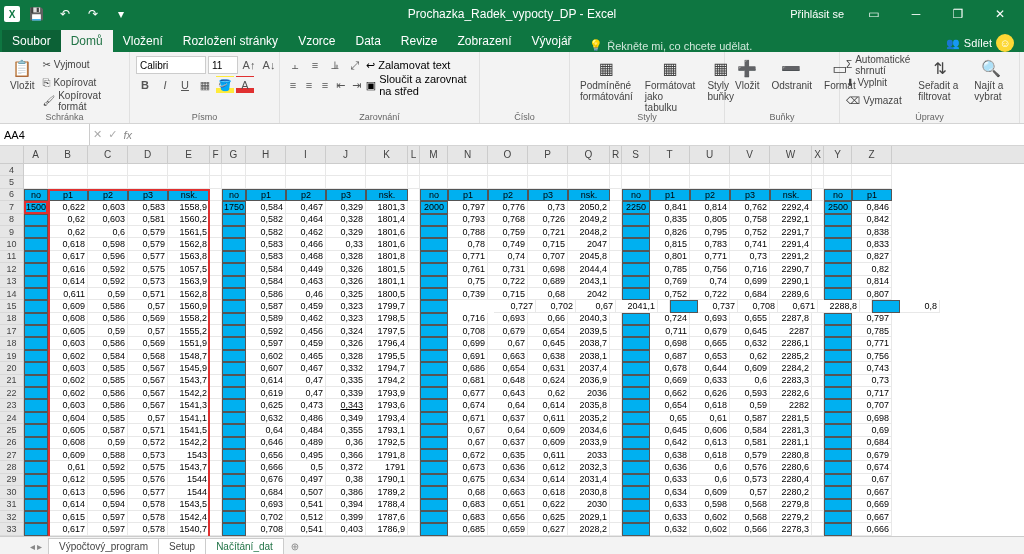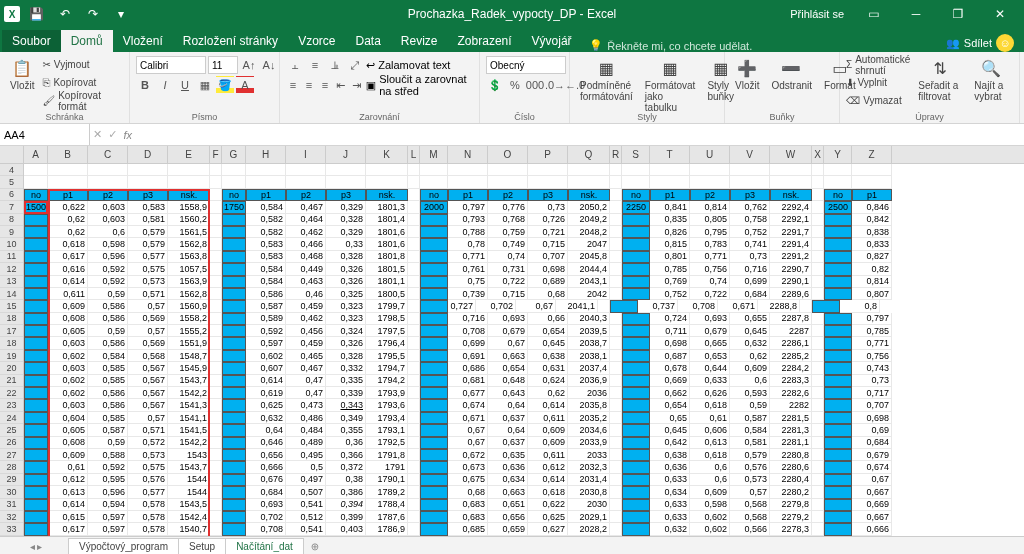--- a/index.html
+++ b/index.html
@@ -166,30 +166,20 @@
         <div class="icon-btn">⇥</div>
         <div class="small-row">
             <span>▣</span>
             <span>Sloučit a zarovnat na střed</span>
           </div>
       </div>
     </div>
     <div class="group-title">Zarovnání</div>
   </div>
   <div class="ribbon-group" style="width:90px">
-    <div class="group-body" style="flex-direction:column;gap:2px">
-      <div class="font-combo" style="width:80px">Obecný</div>
-      <div style="display:flex;gap:2px">
-        <div class="icon-btn">💲</div>
-        <div class="icon-btn">%</div>
-        <div class="icon-btn">000</div>
-        <div class="icon-btn">.0→</div>
-        <div class="icon-btn">←.0</div>
-      </div>
-    </div>
     <div class="group-title">Číslo</div>
   </div>
   <div class="ribbon-group" style="width:155px">
     <div class="group-body">
       <div class="big-btn">
           <div class="icon">▦</div>
           <span>Podmíněné formátování</span>
         </div>
       <div class="big-btn">
           <div class="icon">▦</div>
@@ -638,21 +628,21 @@
           <div class="cell data-cell" style="width: 40px;">0,57</div>
           <div class="cell data-cell" style="width: 42px;">1560,9</div>
           <div class="cell" style="width: 12px;"></div>
           <div class="cell blue-cell" style="width: 24px;"></div>
           <div class="cell data-cell" style="width: 40px;">0,587</div>
           <div class="cell data-cell" style="width: 40px;">0,459</div>
           <div class="cell data-cell" style="width: 40px;">0,323</div>
           <div class="cell data-cell" style="width: 42px;">1799,7</div>
           <div class="cell" style="width: 12px;"></div>
           <div class="cell blue-cell" style="width: 28px;"></div>
-          <div class="cell data-cell" style="width: 28px;">0,727</div>
+          <div class="cell data-cell" style="width: 42px; margin-left: 46px;">0,727</div>
           <div class="cell data-cell" style="width: 40px;">0,702</div>
           <div class="cell data-cell" style="width: 40px;">0,67</div>
           <div class="cell data-cell" style="width: 42px;">2041,1</div>
           <div class="cell" style="width: 12px;"></div>
           <div class="cell blue-cell" style="width: 28px;"></div>
           <div class="cell data-cell" style="width: 40px;">0,737</div>
           <div class="cell data-cell" style="width: 40px;">0,708</div>
           <div class="cell data-cell" style="width: 40px;">0,671</div>
           <div class="cell data-cell" style="width: 42px;">2288,8</div>
           <div class="cell" style="width: 12px;"></div>
@@ -1082,21 +1072,21 @@
         <div class="cell-row">
           <div class="cell blue-cell" style="width: 24px;"></div>
           <div class="cell data-cell" style="width: 40px;">0,614</div>
           <div class="cell data-cell" style="width: 40px;">0,594</div>
           <div class="cell data-cell" style="width: 40px;">0,578</div>
           <div class="cell data-cell" style="width: 42px;">1543,5</div>
           <div class="cell" style="width: 12px;"></div>
           <div class="cell blue-cell" style="width: 24px;"></div>
           <div class="cell data-cell" style="width: 40px;">0,693</div>
           <div class="cell data-cell" style="width: 40px;">0,541</div>
-          <div class="cell data-cell" style="width: 40px; font-style: italic;">0,394</div>
+          <div class="cell data-cell" style="width: 40px;">0,394</div>
           <div class="cell data-cell" style="width: 42px;">1788,4</div>
           <div class="cell" style="width: 12px;"></div>
           <div class="cell blue-cell" style="width: 28px;"></div>
           <div class="cell data-cell" style="width: 40px;">0,683</div>
           <div class="cell data-cell" style="width: 40px;">0,651</div>
           <div class="cell data-cell" style="width: 40px;">0,622</div>
           <div class="cell data-cell" style="width: 42px;">2030</div>
           <div class="cell" style="width: 12px;"></div>
           <div class="cell blue-cell" style="width: 28px;"></div>
           <div class="cell data-cell" style="width: 40px;">0,633</div>
@@ -1195,19 +1185,19 @@
         <div style="position: absolute; border: 2px solid rgb(224, 48, 48); pointer-events: none; left: 0px; top: 37.2px; width: 24px; height: 12.4px;"></div>
       </div>
   </div>
 </div>
 
 <div class="sheet-tabs">
   <div class="sheet-nav">
     <span>◂</span>
     <span>▸</span>
   </div>
-  <div id="sheets" style="display: flex; margin-left: 20px;">
+  <div id="sheets" style="display: flex;">
       <div class="sheet-tab">Výpočtový_program</div>
       <div class="sheet-tab">Setup</div>
       <div class="sheet-tab active">Načítání_dat</div>
     </div>
   <div class="sheet-add">⊕</div>
 </div>
 
 </body></html>

